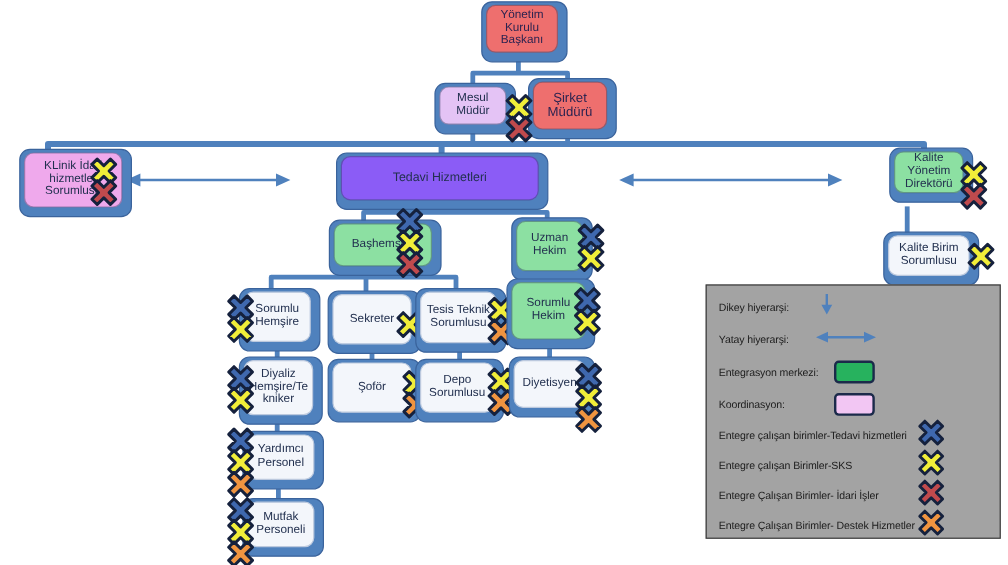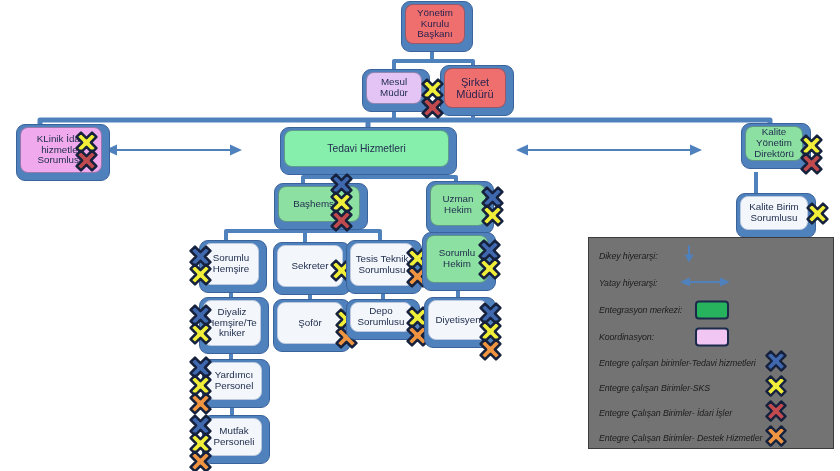--- a/index.html
+++ b/index.html
@@ -9,38 +9,38 @@
 
   .node{position:absolute;z-index:1;}
   .node .back{position:absolute;top:-3px;left:-4px;right:-8px;bottom:-8px;
               background:#4f81bd;border:1px solid #3a639c;border-radius:9px;}
   .node .front{position:absolute;inset:0;border-radius:8px;z-index:1;
                display:flex;align-items:center;justify-content:center;text-align:center;
                font-size:9.8px;line-height:1.12;color:#22304f;padding:1px 3px;box-sizing:border-box;
                overflow-wrap:anywhere;border:1px solid rgba(45,62,100,.45);}
   .tone-red   .front{background:#ee6f6e;color:#2c2350;}
   .tone-lilac .front{background:#e4c3f5;}
-  .tone-lilac2 .front{background:#86efac;font-size:10.3px;}
+  .tone-lilac2 .front{background:#8b5cf6;font-size:10.3px;}
   .tone-pink  .front{background:#efa9ec;}
   .tone-green .front{background:#8ce0a2;}
   .tone-white .front{background:#f3f6fb;border-color:#bcc9de;}
   .fs11 .front{font-size:11px;}
 
   .marks{position:absolute;display:flex;flex-direction:column;z-index:3;}
   .marks svg{display:block;}
   .marks svg + svg{margin-top:-9px;}
   .x path{stroke:#15213d;stroke-width:2.4;stroke-linejoin:round;}
   .x.b path{fill:#3f68ae;}
   .x.y path{fill:#f1ee39;}
   .x.r path{fill:#c04a4d;}
   .x.o path{fill:#ef9440;}
 
   #legend{position:absolute;left:588px;top:237px;width:246px;height:212px;
-          background:#737373;border:1px solid #3c3c3c;box-sizing:border-box;z-index:2;
-          padding:5px 6px;font-style:italic;}
+          background:#a3a3a3;border:1px solid #3c3c3c;box-sizing:border-box;z-index:2;
+          padding:5px 6px;}
   .lrow{position:relative;}
   .lrow .llabel{position:absolute;left:4px;top:50%;transform:translateY(-50%);
                 font-size:8.8px;letter-spacing:-.1px;color:#1c1c1c;white-space:nowrap;}
   .lrow .lsym{position:absolute;top:50%;transform:translateY(-50%);}
   .swatch{width:30px;height:15px;border:2px solid #1b2a4a;border-radius:4px;}
   .swatch.pink{background:#f2c6f3;}
   .swatch.green{background:#27b25e;}
 </style>
 </head>
 <body>
@@ -232,21 +232,21 @@
     <div class="marks" style="top:4px;right:-17px">
       <svg class="x y" width="27" height="27" viewBox="0 0 26 26">
           <path d="M10 2.5h6v7.5H23.5v6H16V23.5h-6V16H2.5v-6H10z" transform="rotate(45 13 13)"></path>
         </svg>
       <svg class="x o" width="27" height="27" viewBox="0 0 26 26">
           <path d="M10 2.5h6v7.5H23.5v6H16V23.5h-6V16H2.5v-6H10z" transform="rotate(45 13 13)"></path>
         </svg>
     </div>
   </div>
 
-  <div class="node tone-white" style="left:350px;top:302px;width:62px;height:30px">
+  <div class="node tone-white" style="left:350px;top:302px;width:62px;height:42px">
     <div class="back"></div>
       <div class="front">Depo Sorumlusu</div>
     <div class="marks" style="top:2px;right:-19px">
       <svg class="x y" width="27" height="27" viewBox="0 0 26 26">
           <path d="M10 2.5h6v7.5H23.5v6H16V23.5h-6V16H2.5v-6H10z" transform="rotate(45 13 13)"></path>
         </svg>
       <svg class="x o" width="27" height="27" viewBox="0 0 26 26">
           <path d="M10 2.5h6v7.5H23.5v6H16V23.5h-6V16H2.5v-6H10z" transform="rotate(45 13 13)"></path>
         </svg>
     </div>

